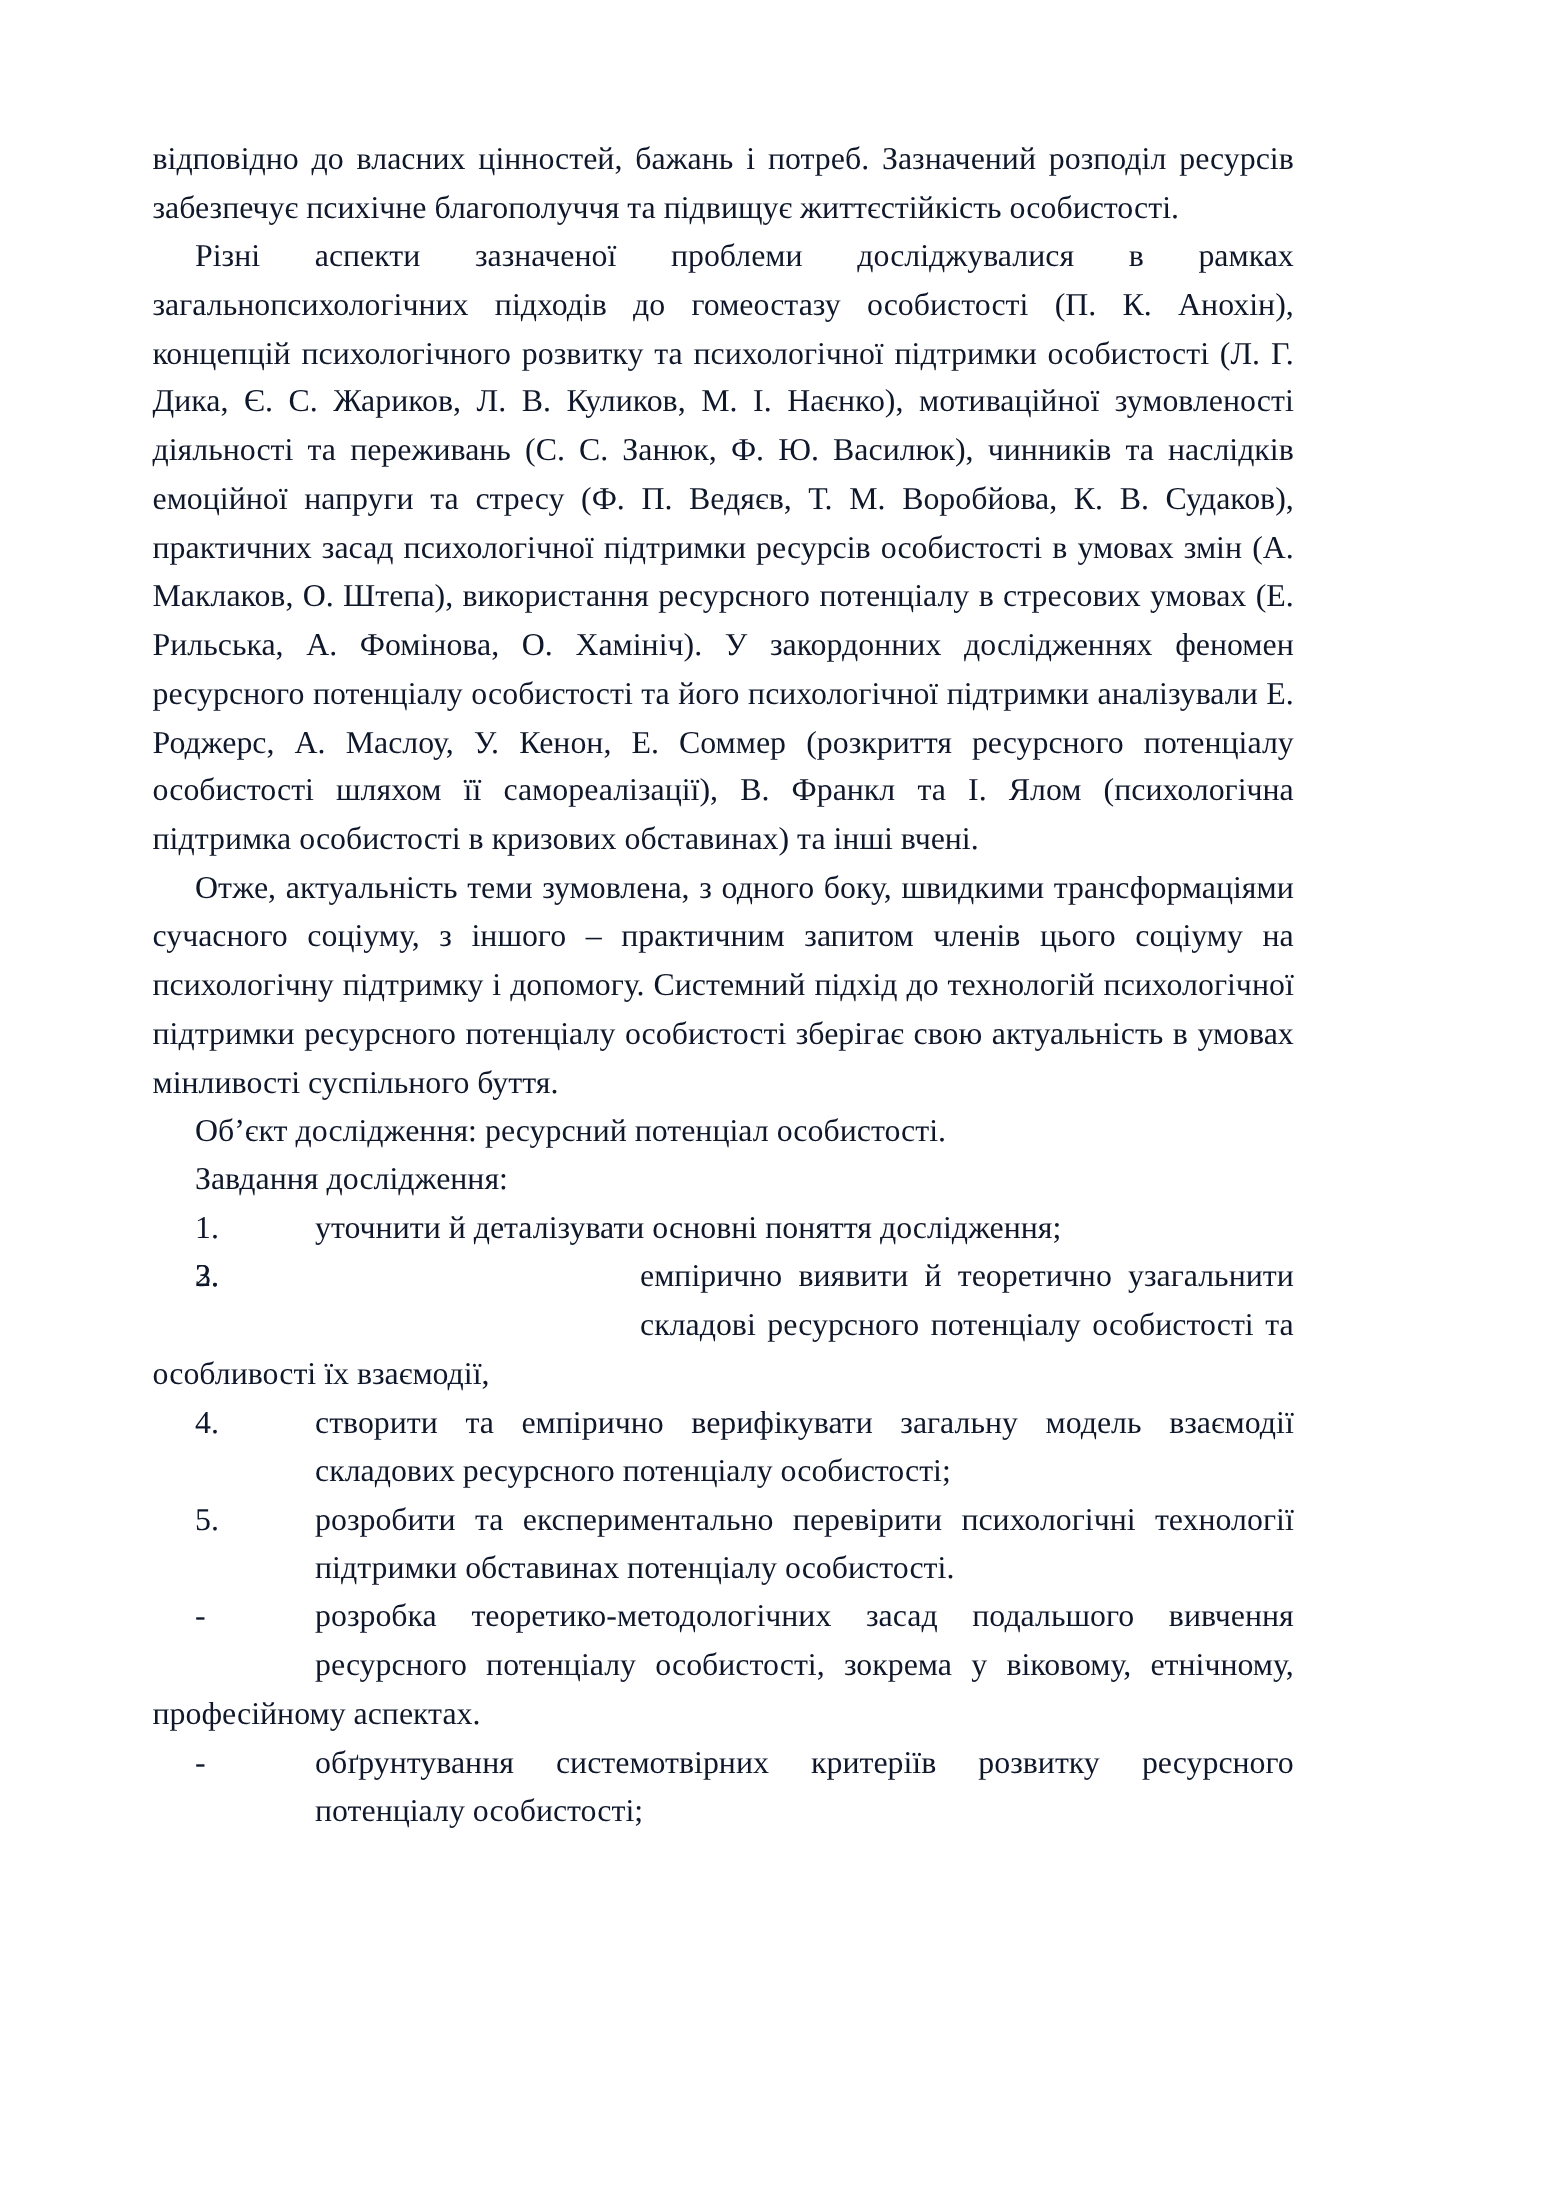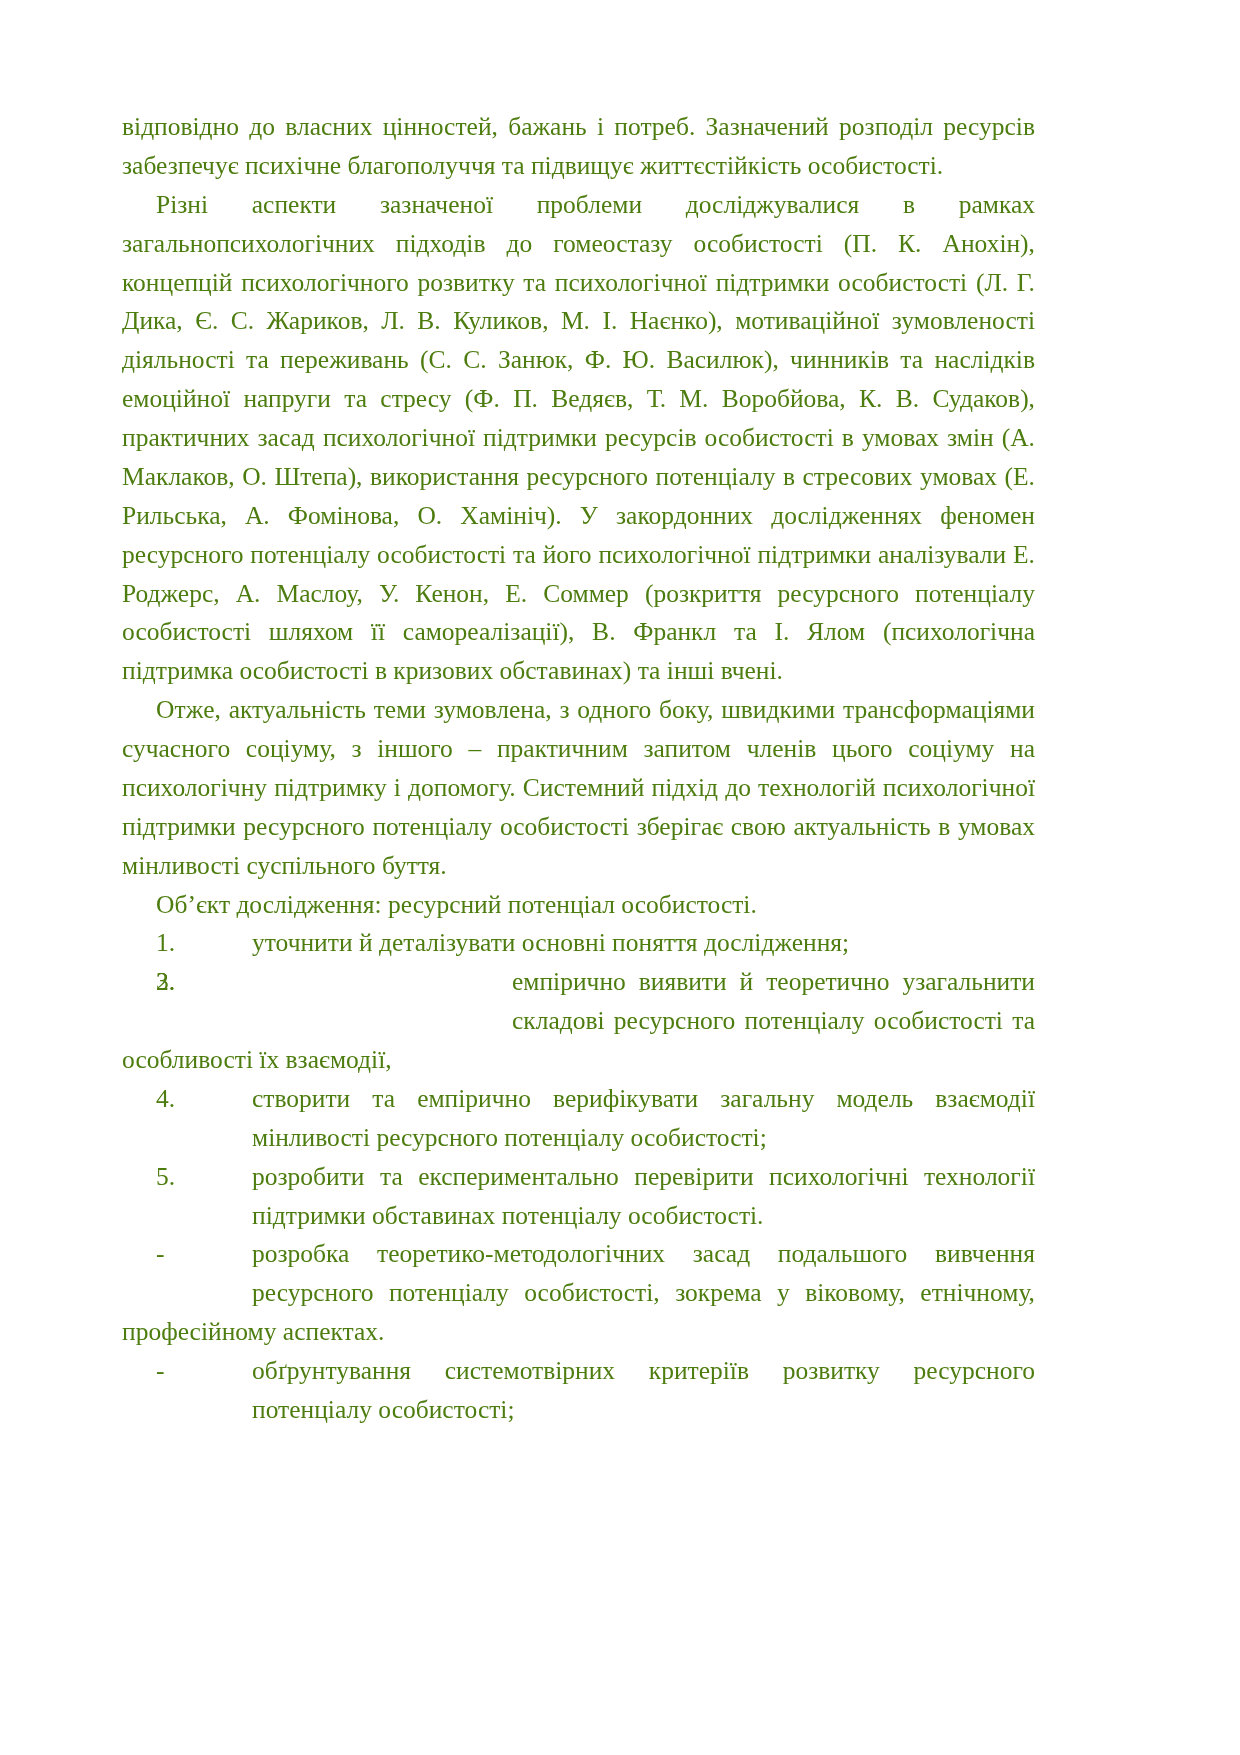--- a/index.html
+++ b/index.html
@@ -11,21 +11,21 @@
   .page {
     position: relative;
     width: 1240px;
     height: 1755px;
     background: #ffffff;
     box-sizing: border-box;
     padding: 108px 205px 0 122px;
     font-family: "Liberation Serif", "DejaVu Serif", serif;
     font-size: 25.5px;
     line-height: 1.525;
-    color: #4d7c0f;
+    color: #0f172a;
     overflow: hidden;
   }
   .body-block {
     width: 913px;
   }
   p {
     margin: 0;
     text-align: justify;
     text-justify: inter-word;
     hyphens: none;
@@ -72,39 +72,40 @@
     <p class="noindent">відповідно до власних цінностей, бажань і потреб. Зазначений розподіл ресурсів забезпечує психічне благополуччя та підвищує життєстійкість особистості.</p>
 
     <p class="indent">Різні аспекти зазначеної проблеми досліджувалися в рамках загальнопсихологічних підходів до гомеостазу особистості (П. К. Анохін), концепцій психологічного розвитку та психологічної підтримки особистості (Л. Г. Дика, Є. С. Жариков, Л. В. Куликов, М. І. Наєнко), мотиваційної зумовленості діяльності та переживань (С. С. Занюк, Ф. Ю. Василюк), чинників та наслідків емоційної напруги та стресу (Ф. П. Ведяєв, Т. М. Воробйова, К. В. Судаков), практичних засад психологічної підтримки ресурсів особистості в умовах змін (А. Маклаков, О. Штепа), використання ресурсного потенціалу в стресових умовах (Е. Рильська, А. Фомінова, О. Хамініч). У закордонних дослідженнях феномен ресурсного потенціалу особистості та його психологічної підтримки аналізували Е. Роджерс, А. Маслоу, У. Кенон, Е. Соммер (розкриття ресурсного потенціалу особистості шляхом її самореалізації), В. Франкл та І. Ялом (психологічна підтримка особистості в кризових обставинах) та інші вчені.</p>
 
     <p class="indent">Отже, актуальність теми зумовлена, з одного боку, швидкими трансформаціями сучасного соціуму, з іншого – практичним запитом членів цього соціуму на психологічну підтримку і допомогу. Системний підхід до технологій психологічної підтримки ресурсного потенціалу особистості зберігає свою актуальність в умовах мінливості суспільного буття.</p>
 
     <p class="indent"><b>Об’єкт дослідження:</b><span> ресурсний потенціал особистості.</span></p>
 
 
 
+    <p class="heading-indent"><b>Завдання дослідження:</b></p>
 
     <div class="li">
       <span class="spacer"></span>
       <span class="num">1.</span><span>уточнити й деталізувати основні поняття дослідження;</span>
     </div>
 
     <div class="li">
       <span class="spacer"></span>
       <span class="num">2.</span>
     </div>
 
     <div class="li">
       <span class="spacer"></span>
       <span class="num">3.</span><span>емпірично виявити й теоретично узагальнити складові ресурсного потенціалу особистості та особливості їх взаємодії,</span>
     </div>
 
     <div class="li">
       <span class="spacer"></span>
-      <span class="num">4.</span><span>створити та емпірично верифікувати загальну модель взаємодії мінливості ресурсного потенціалу особистості;</span>
+      <span class="num">4.</span><span>створити та емпірично верифікувати загальну модель взаємодії складових ресурсного потенціалу особистості;</span>
     </div>
 
     <div class="li">
       <span class="spacer"></span>
       <span class="num">5.</span><span>розробити та експериментально перевірити психологічні технології підтримки обставинах потенціалу особистості.</span>
     </div>
 
 
 
     <div class="li">

